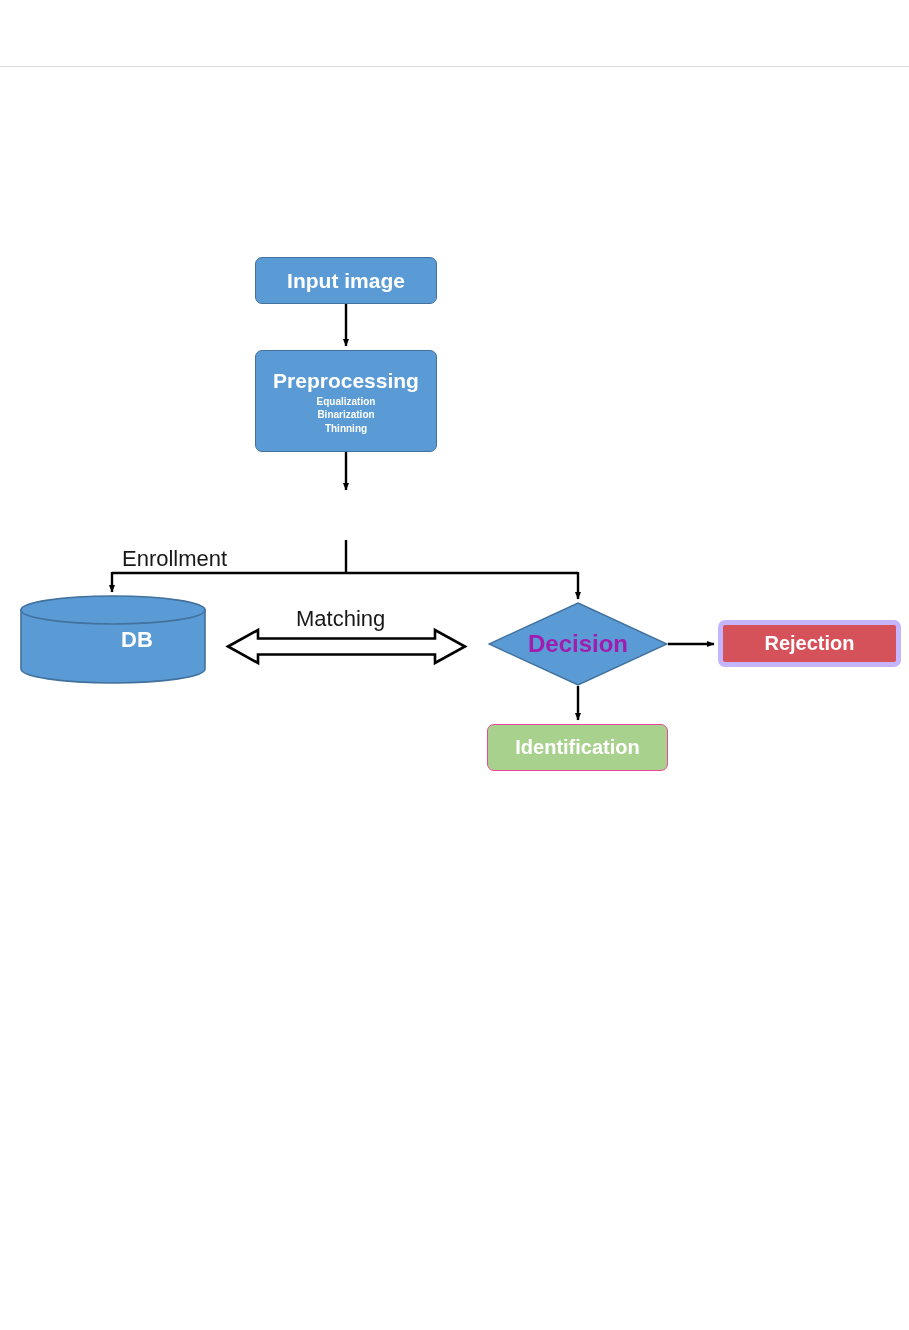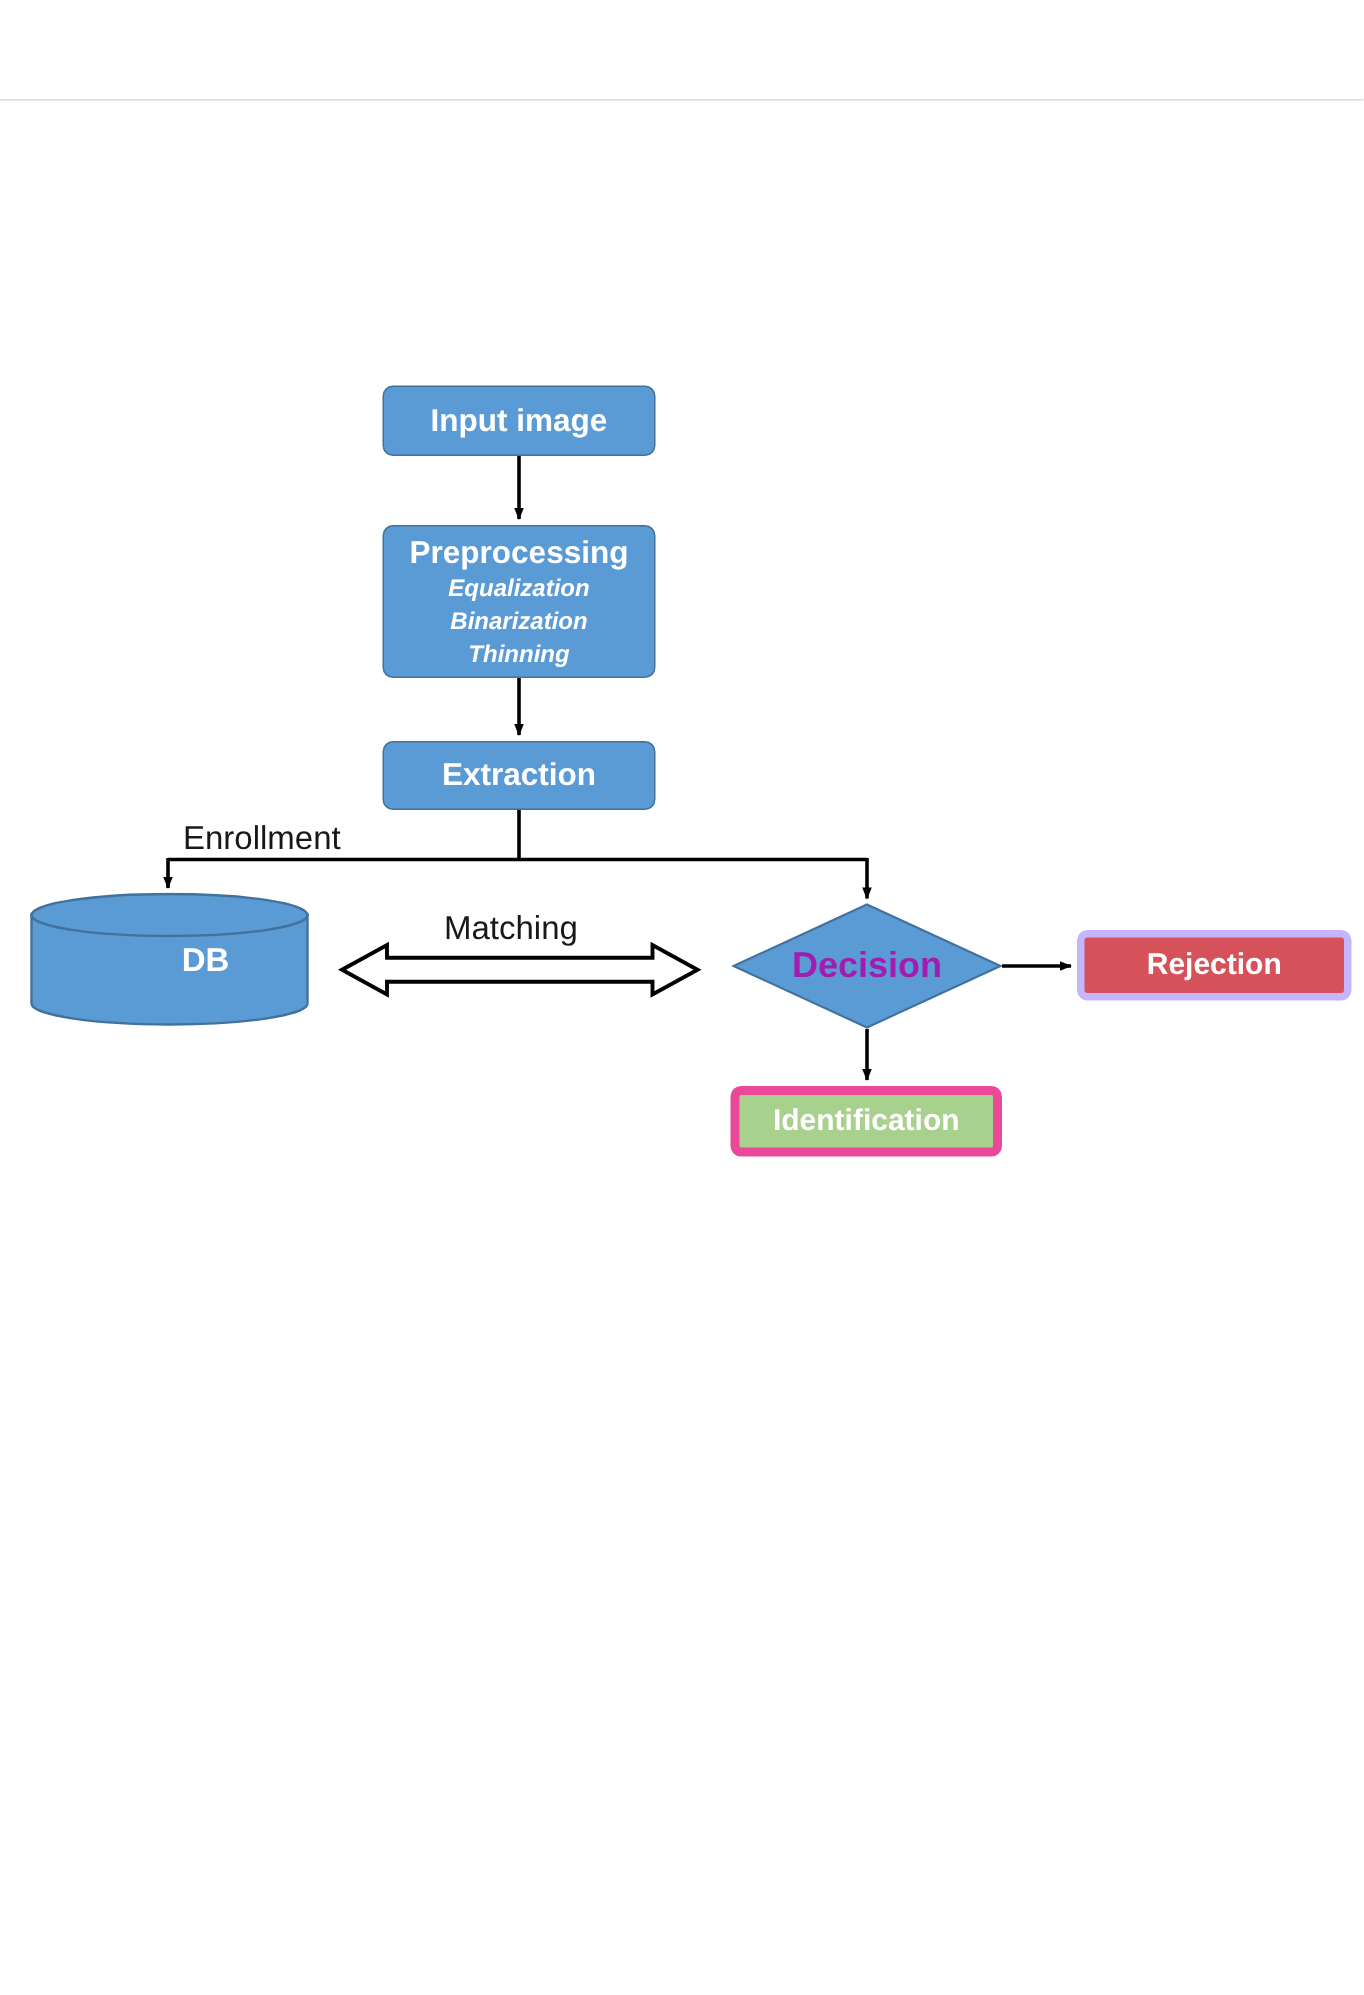--- a/index.html
+++ b/index.html
@@ -55,41 +55,40 @@
   .node-blue {
     background: #5b9bd5;
     border: 1px solid #41719c;
   }
   .node-red {
     background: #d6525a;
     border: 5px solid #c4b5fd;
   }
   .node-green {
     background: #a9d18e;
-    border: 6px solid #ec4899;
+    border: 1px solid #ec4899;
   }
 
   #node-input-image {
     left: 255px; top: 257px;
     width: 182px; height: 47px;
     font-size: 21px;
   }
   #node-preprocessing {
     left: 255px; top: 350px;
     width: 182px; height: 102px;
     padding-top: 2px;
   }
   #node-preprocessing .title {
     font-size: 21px;
     margin-bottom: 2px;
   }
   #node-preprocessing .sub {
-    font-size: 16px;
+    font-size: 10px;
     line-height: 1.35;
-    font-style: italic;
   }
   #node-extraction {
     left: 255px; top: 494px;
     width: 182px; height: 46px;
     font-size: 21px;
   }
   #node-rejection {
     left: 718px; top: 620px;
     width: 183px; height: 47px;
     font-size: 20px;
@@ -186,23 +185,20 @@
     <span>Input image</span>
   </div>
 
   <div class="node node-blue" id="node-preprocessing">
     <span class="title">Preprocessing</span>
     <span class="sub">Equalization</span>
     <span class="sub">Binarization</span>
     <span class="sub">Thinning</span>
   </div>
 
-  <div class="node node-blue" id="node-extraction">
-    <span>Extraction</span>
-  </div>
 
   <div id="node-db">
     <svg width="186" height="89" viewBox="0 0 186 89">
       <path d="M1,15 L1,74 A92,14 0 0 0 185,74 L185,15 Z" fill="#5b9bd5" stroke="#41719c" stroke-width="1.6"></path>
       <ellipse cx="93" cy="15" rx="92" ry="14" fill="#5b9bd5" stroke="#41719c" stroke-width="1.6"></ellipse>
     </svg>
     <div class="db-label">DB</div>
   </div>
 
   <div id="node-decision">

